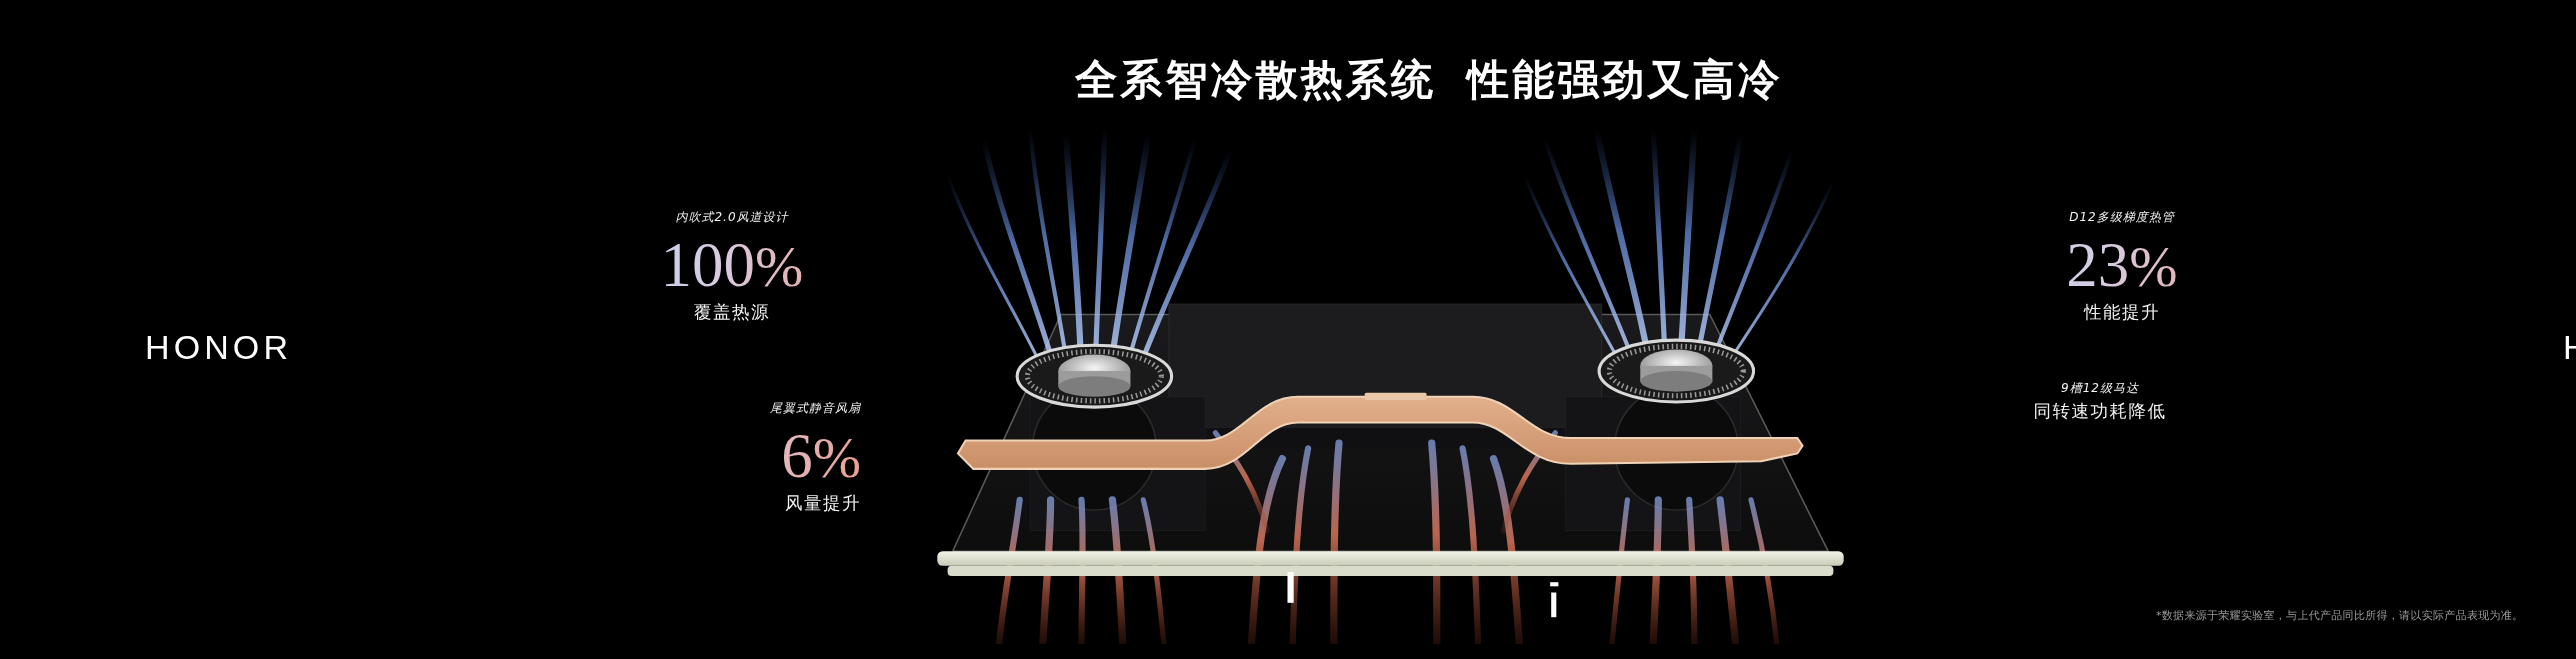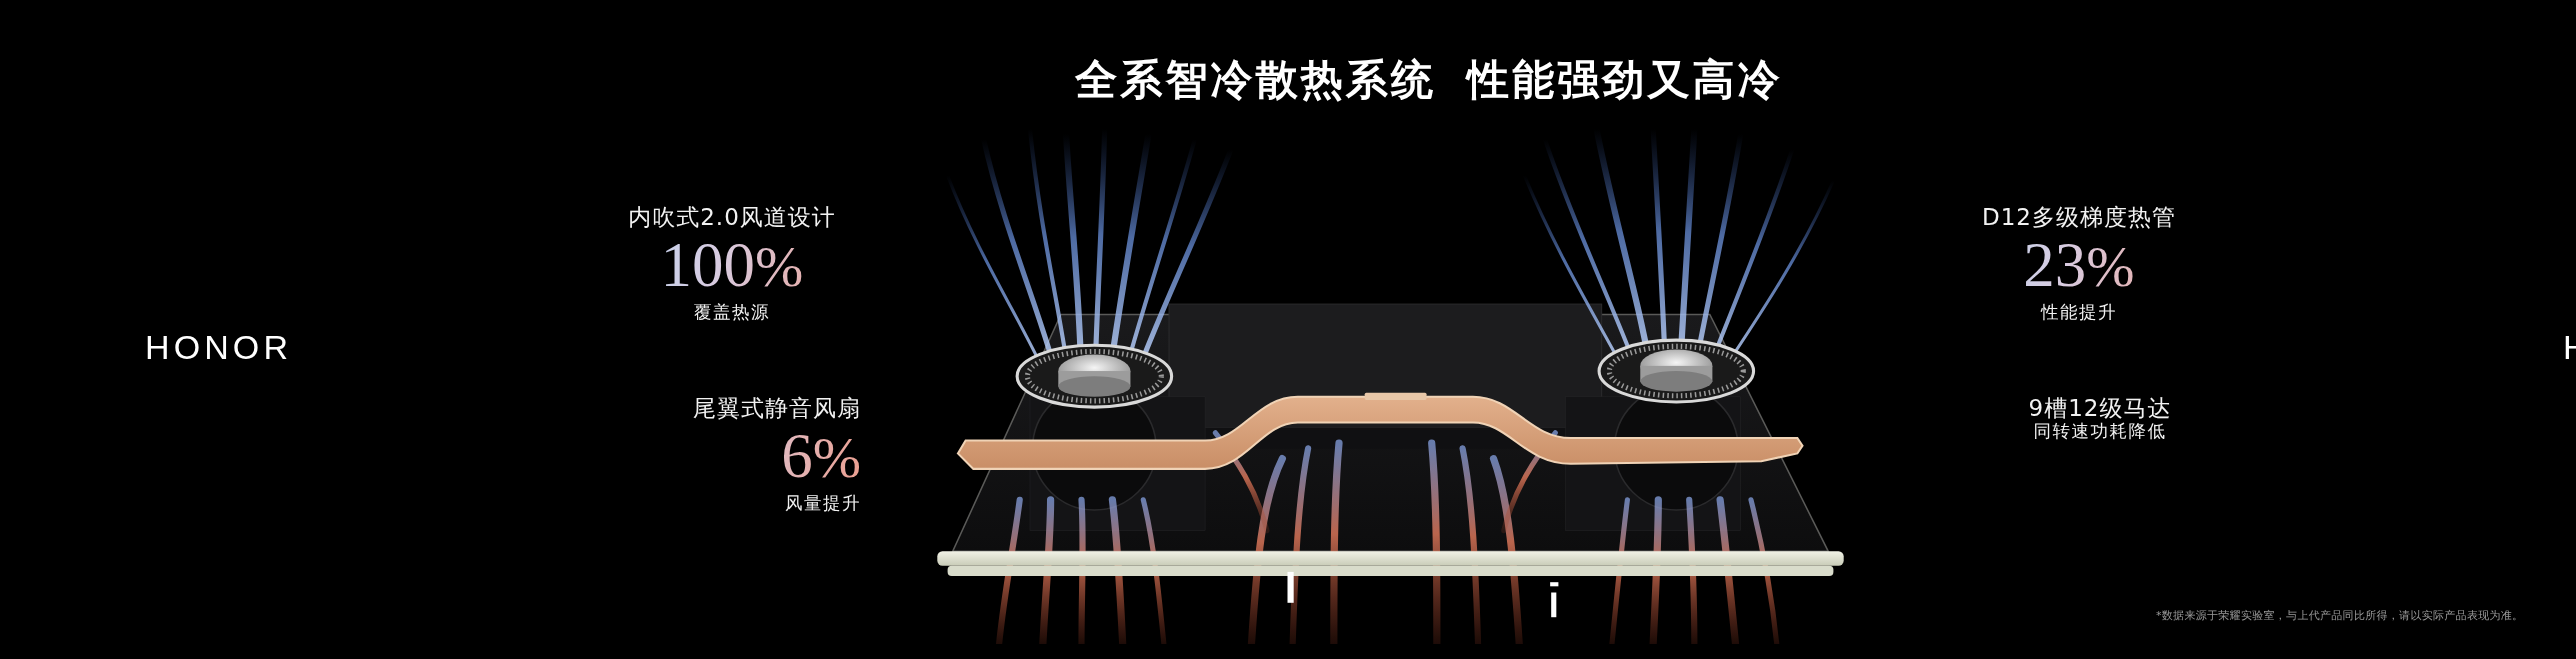--- a/index.html
+++ b/index.html
@@ -28,39 +28,39 @@
     margin-top: 20px;
   }
   .brand.left { left: 145px; }
   .brand.right { left: 2563px; }
 
   .stat {
     position: absolute; width: 258px;
     text-align: center;
   }
   .stat .label {
-    font-size: 23px; color: #f2f2f2; letter-spacing: 1px; line-height: 20.6px;
+    font-size: 12px; color: #f2f2f2; letter-spacing: 1px; line-height: 20.6px; font-style: italic;
   }
   .stat .value {
     font-family: Liberation Serif, serif;
     font-size: 63px; line-height: 66px; margin-top: 4.1px;
     font-weight: normal;
     background: linear-gradient(100deg, #b9d6f3 0%, #d8cbe0 45%, #ec9f90 100%);
     -webkit-background-clip: text; background-clip: text;
     color: transparent;
   }
   .stat .value .pct { font-size: 58px; }
   .stat .sub {
     font-size: 17.5px; color: #f2f2f2; letter-spacing: 1.5px; line-height: 20.6px; margin-top: 2.1px;
   }
 
   .s1 { left: 603px; top: 207px; }
   .s2 { left: 603px; top: 398px; text-align: right; }
-  .s3 { left: 1950px; top: 207px; }
-  .s4 { left: 1971px; top: 398px; }
+  .s3 { left: 1993px; top: 207px; }
+  .s4 { left: 1971px; top: 378px; }
 
   .illustration {
     position: absolute; left: 927px; top: 129px; width: 927px; height: 515px;
   }
 
   .footnote {
     position: absolute; left: 2156px; top: 608px;
     font-size: 11px; color: #9a9a9a; letter-spacing: 0.3px;
   }
 </style>

